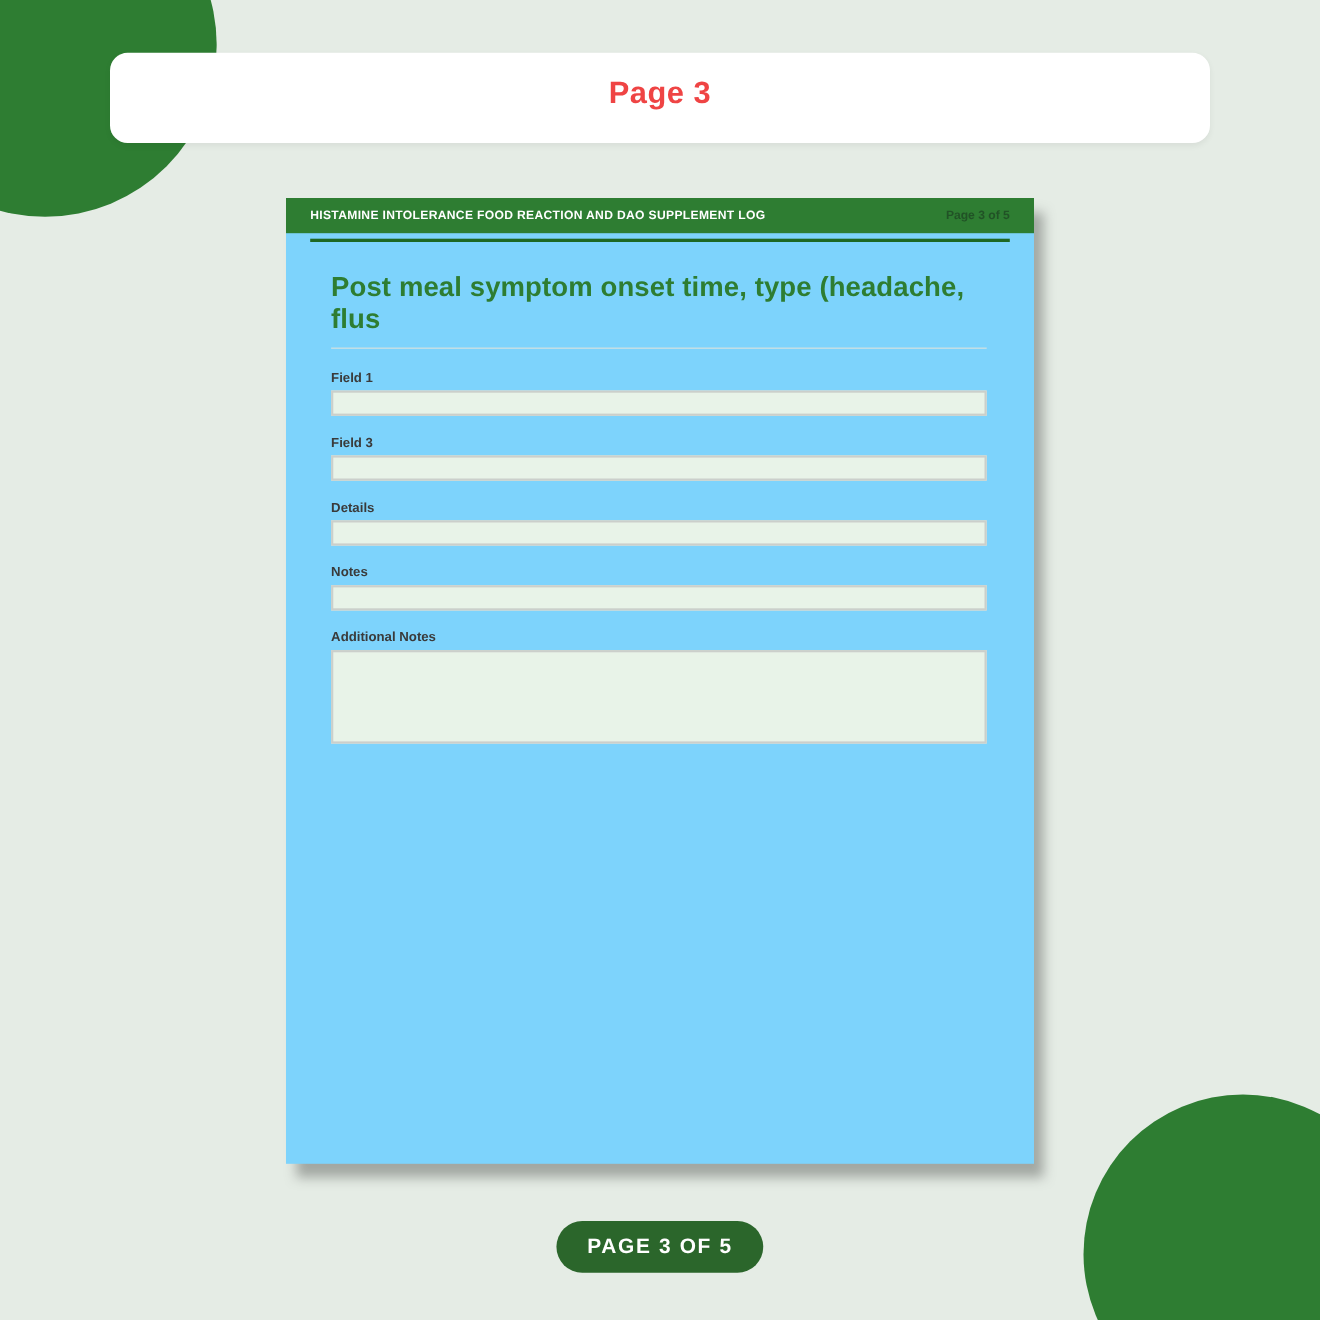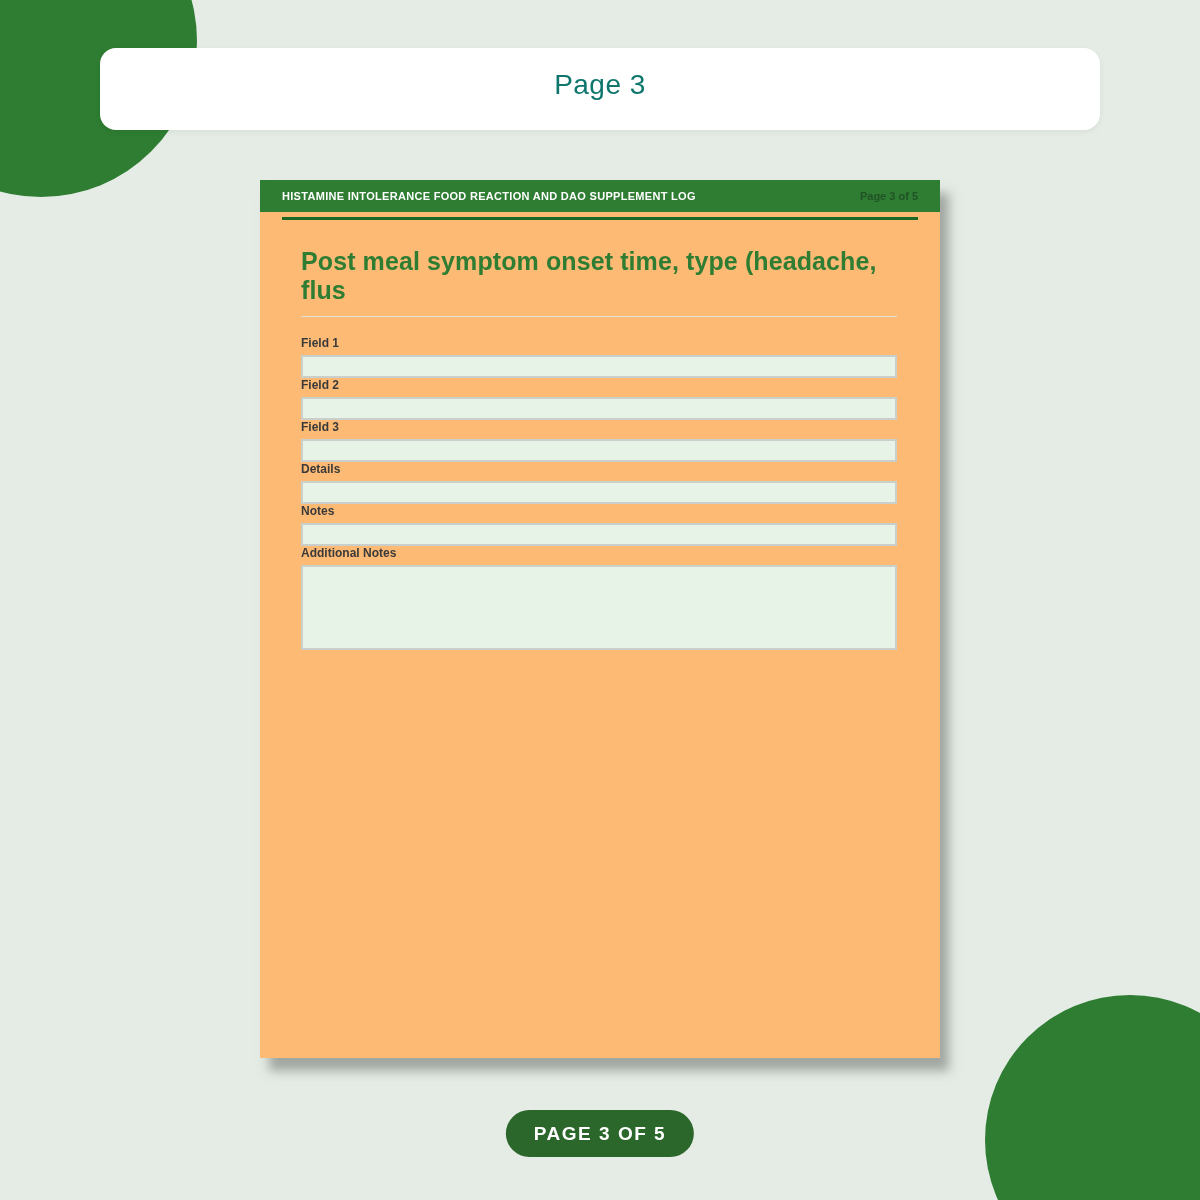--- a/index.html
+++ b/index.html
@@ -29,33 +29,33 @@
     left: 100px; top: 48px;
     width: 1000px; height: 82px;
     background: #ffffff;
     border-radius: 16px;
     z-index: 2;
     display: flex; align-items: center; justify-content: center;
     padding-bottom: 8px;
     box-shadow: 0 2px 6px rgba(0,0,0,0.06);
   }
   .banner-title {
-    color: #0f766e;
+    color: #ef4444;
     font-size: 28px;
-    font-weight: normal;
+    font-weight: bold;
     letter-spacing: 0.5px;
     text-align: right;
   }
 
   
   .document {
     position: absolute;
     left: 260px; top: 180px;
     width: 680px; height: 878px;
-    background: #fdba74;
+    background: #7dd3fc;
     z-index: 1;
     box-shadow: 9px 13px 10px rgba(95,100,95,0.5);
   }
   .doc-header {
     height: 32px;
     background: #2e7d32;
     display: flex; align-items: center; justify-content: space-between;
     padding: 0 22px;
   }
   .doc-header-title {
@@ -81,21 +81,21 @@
     color: #2e7d32;
     font-size: 25px;
     font-weight: bold;
     letter-spacing: 0.1px;
   }
   .section-divider {
     border: none;
     border-top: 1px solid #dde3dd;
     margin: 11px 0 19px 0;
   }
-  .field-group { }
+  .field-group { margin-bottom: 17px; }
   .field-label {
     display: block;
     color: #3a3a3a;
     font-size: 12px;
     font-weight: bold;
     margin-bottom: 5px;
   }
   .field-input, .field-textarea {
     display: block;
     width: 100%;
@@ -147,24 +147,20 @@
 
   <div class="doc-content">
     <div class="section-title">Post meal symptom onset time, type (headache, flus</div>
     <hr class="section-divider">
 
     <div class="field-group">
       <label class="field-label">Field 1</label>
       <input class="field-input" type="text" value="" style="">
     </div>
 
-    <div class="field-group">
-      <label class="field-label">Field 2</label>
-      <input class="field-input" type="text" value="" style="">
-    </div>
 
     <div class="field-group">
       <label class="field-label">Field 3</label>
       <input class="field-input" type="text" value="" style="">
     </div>
 
     <div class="field-group">
       <label class="field-label">Details</label>
       <input class="field-input" type="text" value="" style="">
     </div>

